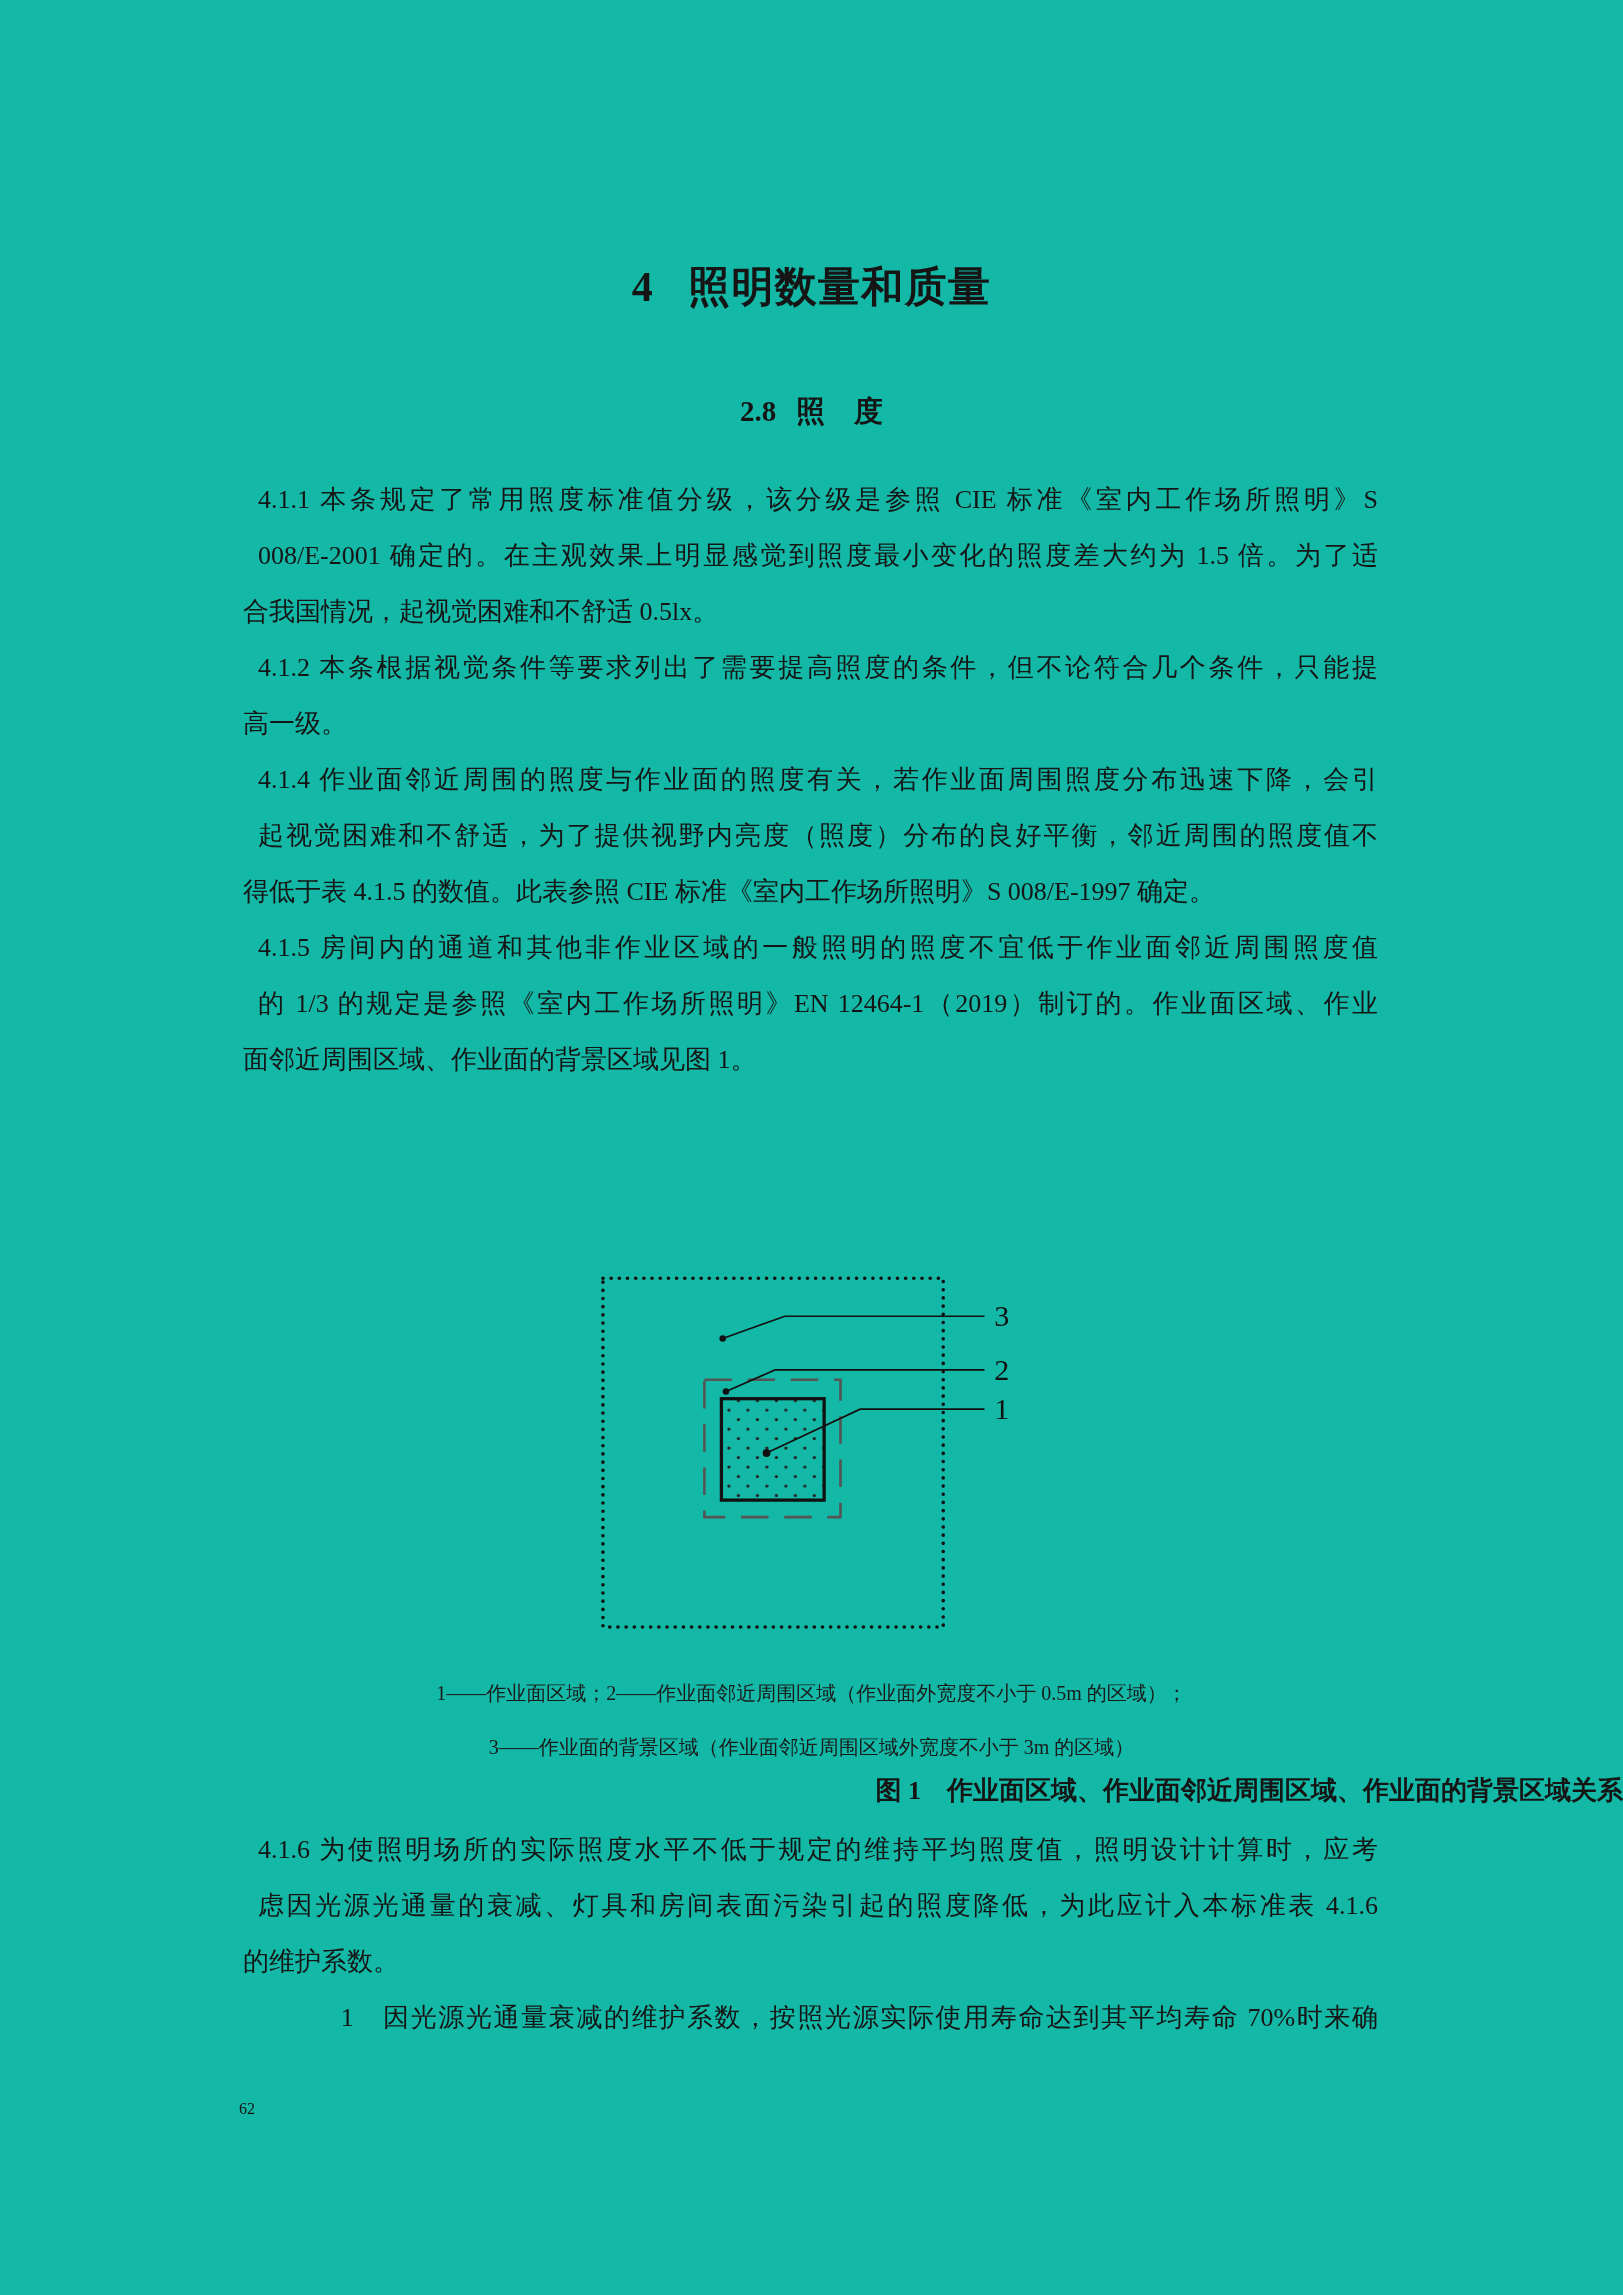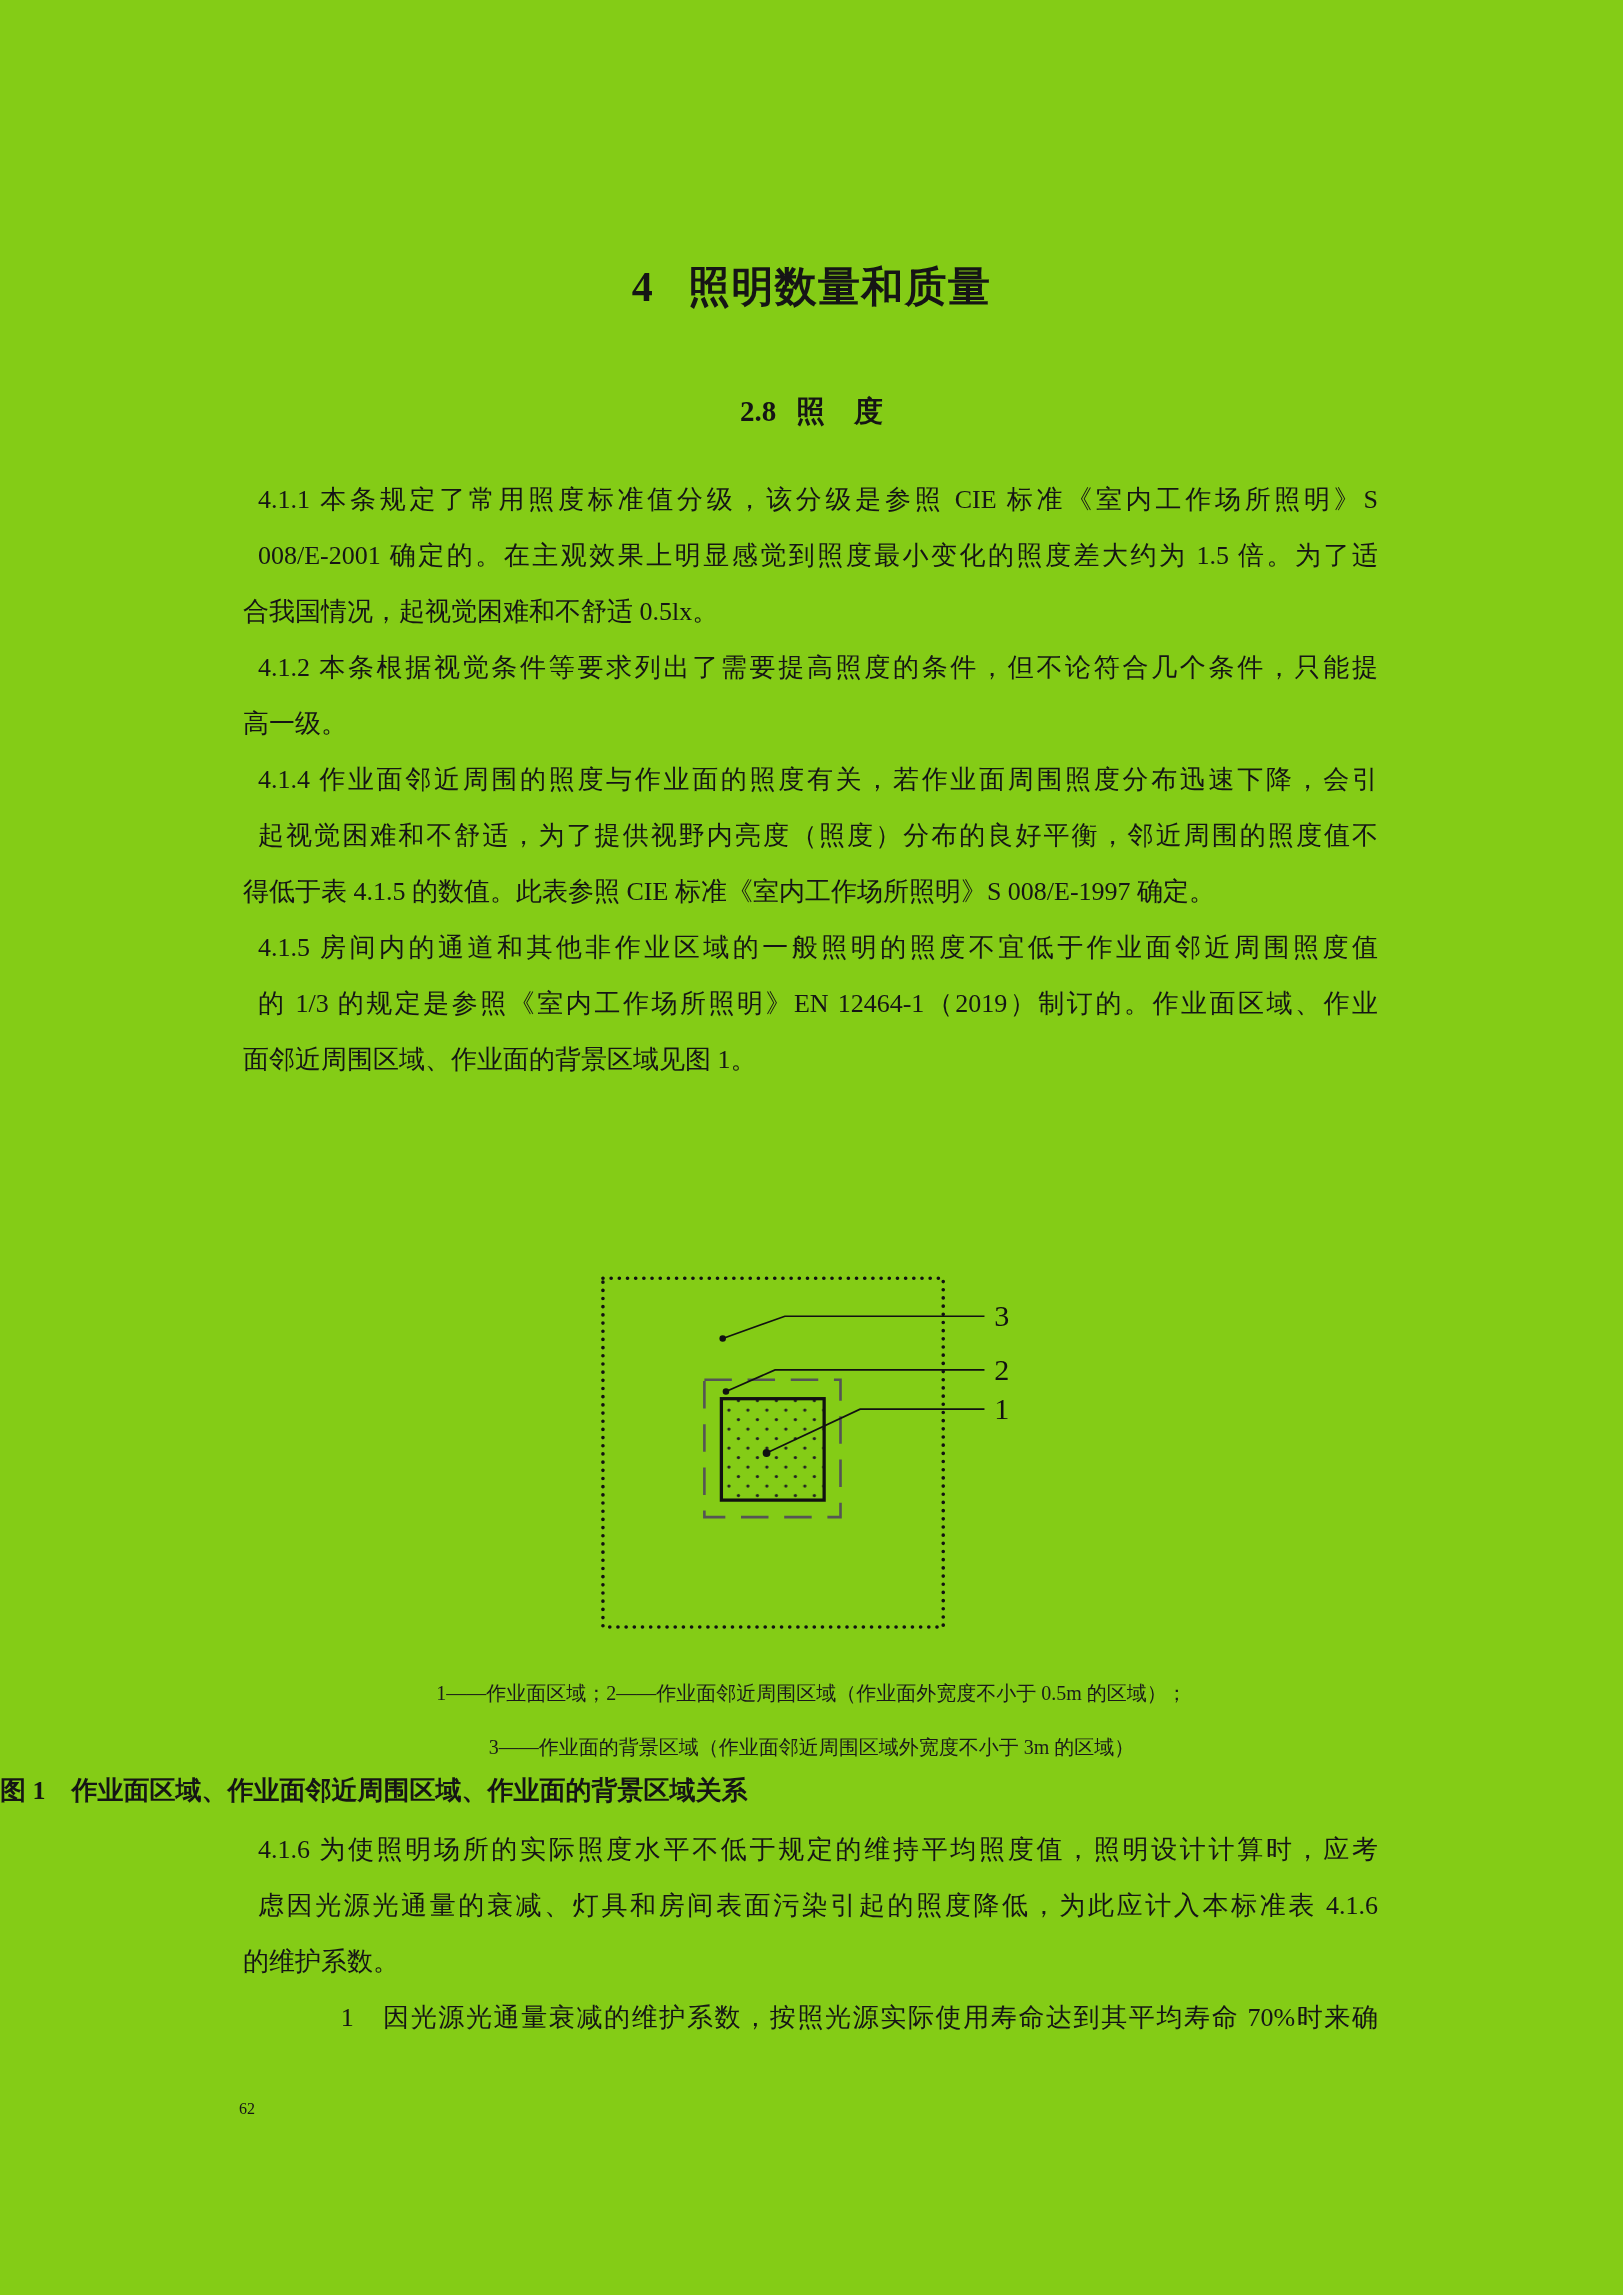--- a/index.html
+++ b/index.html
@@ -1,17 +1,17 @@
 <!DOCTYPE html>
 <html style="font-size:10.5px"><head>
 <meta charset="utf-8">
 <style>
   html,body{margin:0;padding:0;background:#9a9a9a;}
   .page{
-    position:relative;width:1623px;height:2295px;background:#84cc16;
+    position:relative;width:1623px;height:2295px;background:#14b8a6;
     color:#151515;overflow:hidden;
     font-family:"Liberation Serif","DejaVu Serif",serif;
   }
   .doc-title{
     position:absolute;top:262px;left:0;width:100%;
     text-align:center;font-size:42px;font-weight:bold;line-height:50px;
     letter-spacing:1.3px;white-space:nowrap;
   }
   .doc-title .t-num{margin-right:34px;}
   .sec-title{
@@ -30,21 +30,21 @@
   }
   .tline.stretch{text-align:justify;text-align-last:justify;margin-left:15px;}
   .figure{position:absolute;left:582px;top:1263px;width:445px;height:380px;}
   .fig-legend{
     position:absolute;left:0;width:100%;text-align:center;
     font-size:20px;line-height:29px;color:#1a1a1a;white-space:nowrap;
   }
   .fig-legend-1{top:1679px;}
   .fig-legend-2{top:1733px;}
   .fig-caption{
-    position:absolute;left:0;top:1773px;width:100%;text-align:left;
+    position:absolute;left:0;top:1773px;width:100%;text-align:right;
     font-size:26px;font-weight:bold;line-height:35px;white-space:nowrap;
   }
   .page-number{
     position:absolute;left:239px;top:2093px;font-size:16px;line-height:31px;
   }
 </style>
 </head>
 <body>
 
 <div class="page">

